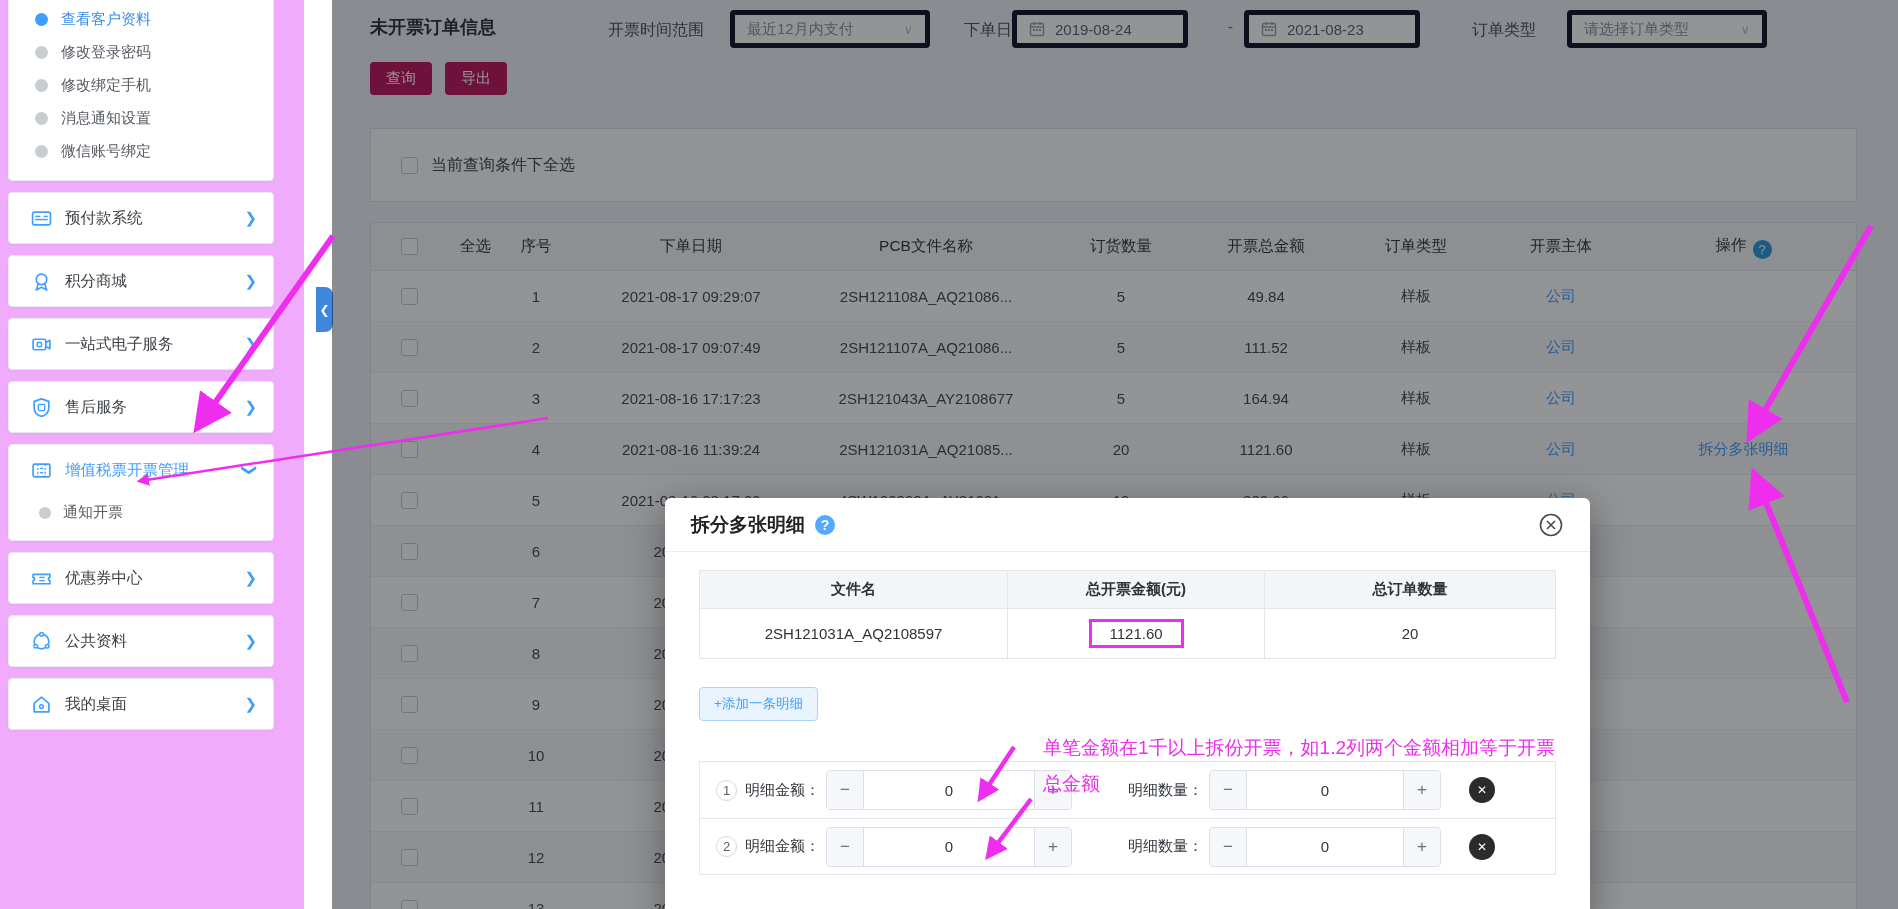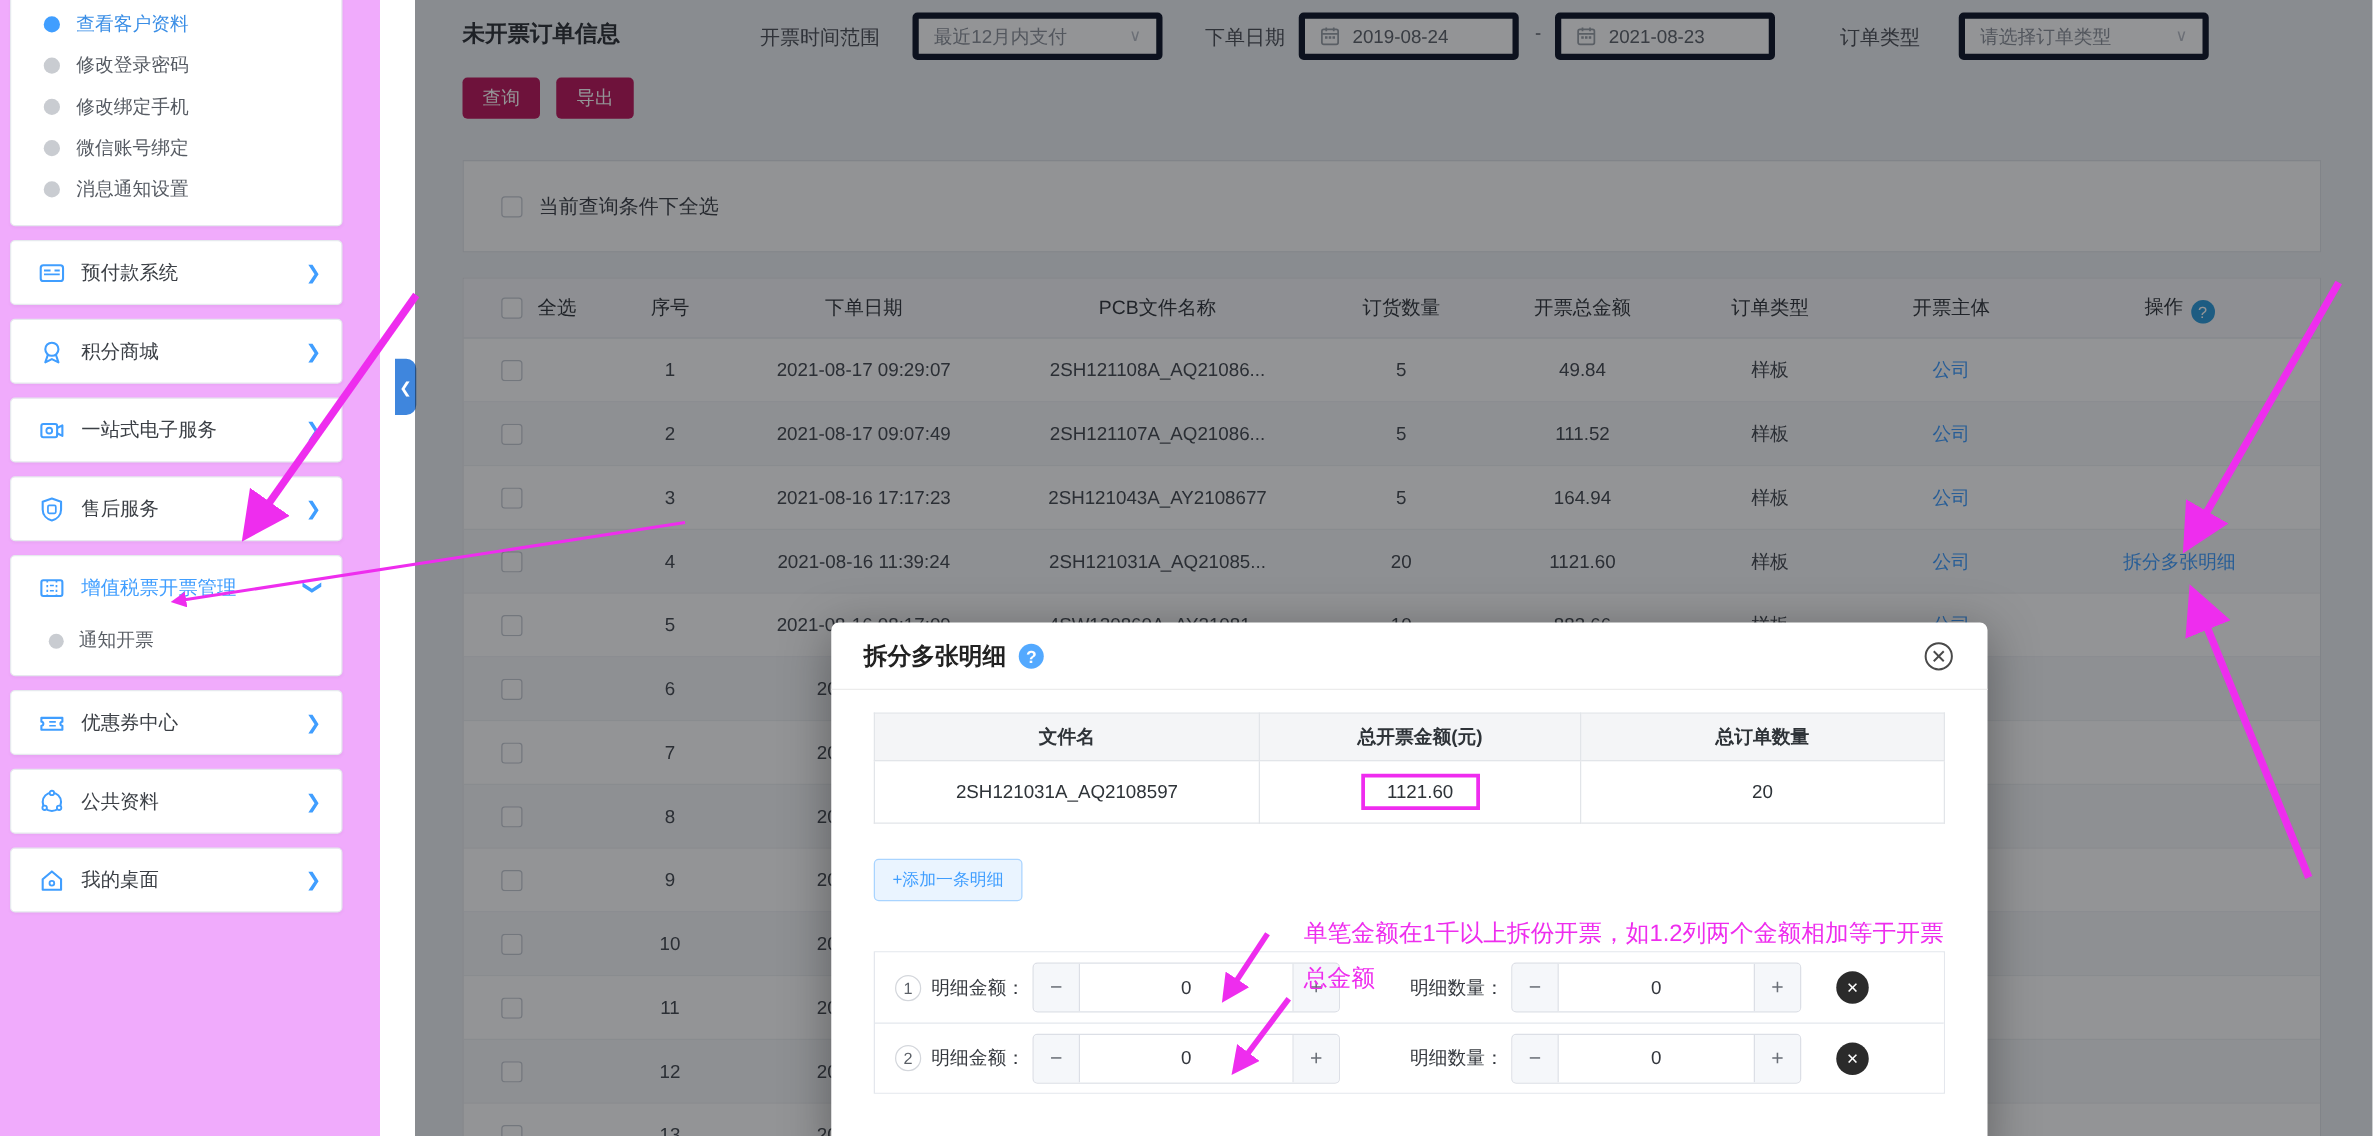--- a/index.html
+++ b/index.html
@@ -49,21 +49,21 @@
   .selectall-panel { top:128px; height:74px; display:flex; align-items:center; padding-left:30px; }
   .cb { display:inline-block; width:17px; height:17px; background:#fff; border:1px solid #c6cbd3; border-radius:3px; cursor:pointer; flex:none; }
   .selectall-panel .lbl { margin-left:13px; font-size:16px; color:#3f434a; }
 
   .table-panel { top:222px; height:712px; background:#fff; }
   .thead, .trow { display:grid; grid-template-columns:120px 90px 220px 250px 140px 150px 150px 140px 1fr; align-items:center; }
   .thead { height:48px; background:#f6f7f9; border-bottom:1px solid #e2e6eb; font-size:15.5px; color:#33373d; }
   .trow { height:51px; border-bottom:1px solid #edf0f3; font-size:15px; color:#464b52; background:#fff; }
   .trow:nth-child(even) { background:#f7f8fa; }
   .td { text-align:center; overflow:hidden; white-space:nowrap; }
-  .td.c-check { display:flex; justify-content:flex-start; padding-left:30px; align-items:center; gap:12px; }
+  .td.c-check { display:flex; justify-content:space-between; padding-left:30px; align-items:center; gap:12px; }
   .td.c-date { text-align:center; }
   .link { color:#409EFF; cursor:pointer; }
   .qicon { display:inline-flex; width:19px; height:19px; border-radius:50%; background:#2d9cdb; color:#fff;
            font-size:13px; align-items:center; justify-content:center; margin-left:6px; vertical-align:-4px; }
 
   
   .dim { position:absolute; left:332px; top:0; width:1566px; height:909px; background:rgba(10,12,16,0.44); z-index:40; }
 
   
   .modal { position:absolute; left:665px; top:498px; width:925px; height:430px; background:#fff; z-index:60;
@@ -108,21 +108,21 @@
   <div class="main">
     <div class="page-title">未开票订单信息</div>
 
     <div class="flabel" style="left:276px;">开票时间范围</div>
     <div class="select-box" style="left:398px; width:200px;">
       <span>最近12月内支付</span>
       <span class="caret">∨</span>
     </div>
 
     <div class="flabel" style="left:632px;">下单日期</div>
-    <div class="date-box" style="left:707px; width:176px;">
+    <div class="date-box" style="left:680px; width:176px;">
       <span class="cal">
         <svg width="16" height="16" viewBox="0 0 16 16">
             <rect x="1.5" y="2.5" width="13" height="12" rx="1.5" fill="none" stroke="#9aa0a8" stroke-width="1.4"></rect>
             <line x1="1.5" y1="6" x2="14.5" y2="6" stroke="#9aa0a8" stroke-width="1.4"></line>
             <line x1="5" y1="1" x2="5" y2="4" stroke="#9aa0a8" stroke-width="1.4"></line>
             <line x1="11" y1="1" x2="11" y2="4" stroke="#9aa0a8" stroke-width="1.4"></line>
             <rect x="4" y="8" width="2" height="2" fill="#9aa0a8"></rect>
             <rect x="7" y="8" width="2" height="2" fill="#9aa0a8"></rect>
             <rect x="10" y="8" width="2" height="2" fill="#9aa0a8"></rect>
           </svg>
@@ -361,25 +361,25 @@
       <div class="acct-item">
         <span class="dot"></span>
         <span>修改登录密码</span>
       </div>
       <div class="acct-item">
         <span class="dot"></span>
         <span>修改绑定手机</span>
       </div>
       <div class="acct-item">
         <span class="dot"></span>
-        <span>微信账号绑定</span>
+        <span>消息通知设置</span>
       </div>
       <div class="acct-item">
         <span class="dot"></span>
-        <span>消息通知设置</span>
+        <span>微信账号绑定</span>
       </div>
     </div>
 
     <div class="card">
       <div class="sec">
         <span class="ic">
           <svg width="21" height="21" viewBox="0 0 20 20">
               <rect x="1.5" y="4" width="17" height="12" rx="2" fill="none" stroke="#409EFF" stroke-width="1.6"></rect>
               <line x1="4" y1="8" x2="9" y2="8" stroke="#409EFF" stroke-width="1.4"></line>
               <line x1="4" y1="11" x2="16" y2="11" stroke="#409EFF" stroke-width="1.4"></line>

